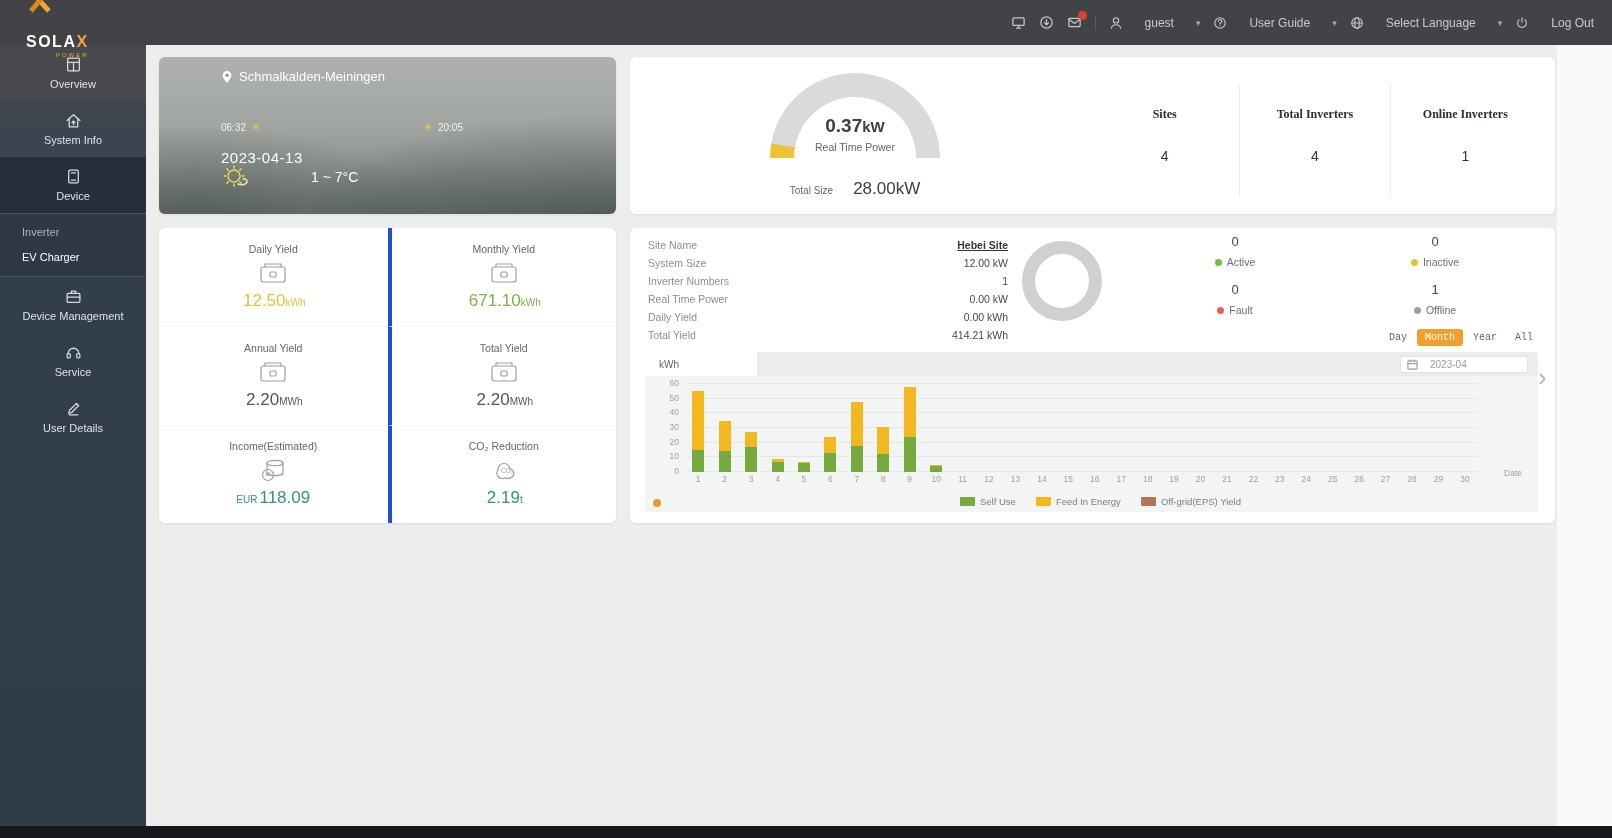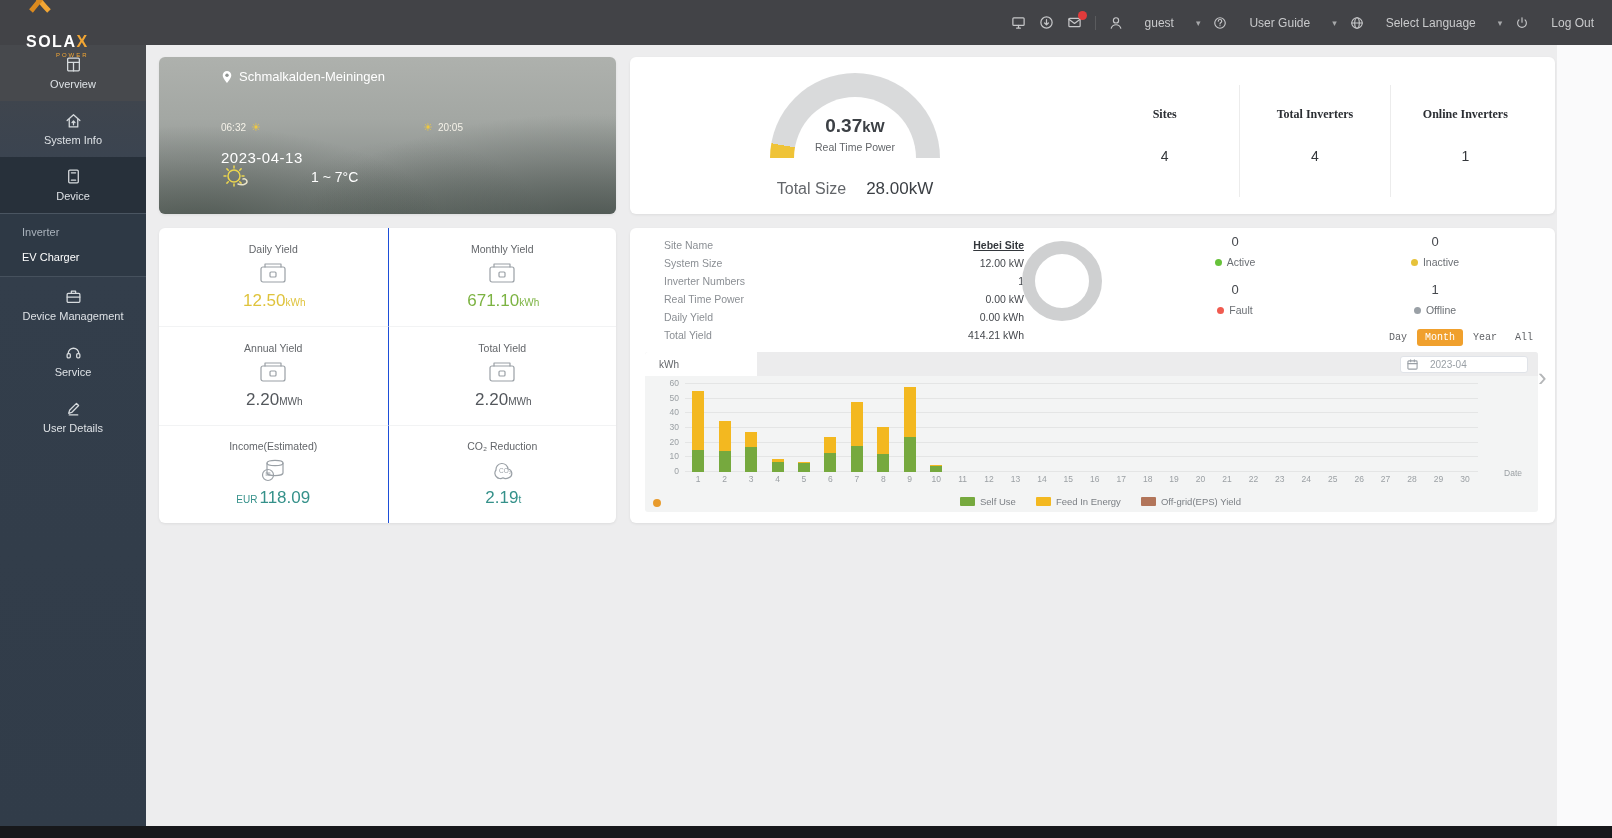--- a/index.html
+++ b/index.html
@@ -63,43 +63,43 @@
   .gaugecard { left:630px; top:57px; width:925px; height:157px; }
   .gauge-wrap { position:absolute; left:140px; top:16px; width:170px; height:85px; overflow:hidden; }
   .gauge-arc { position:absolute; left:0; top:0; width:170px; height:170px; border-radius:50%;
     background:conic-gradient(from 270deg,#efc337 0deg 10deg,#d9dadb 10deg 180deg,transparent 180deg 360deg); }
   .gauge-arc::after { content:""; position:absolute; inset:24px; border-radius:50%; background:#fff; }
   .gauge-value { position:absolute; left:140px; top:58px; width:170px; text-align:center;
     font-size:19px; color:#3c4045; font-weight:bold; }
   .gauge-value .u { font-size:15px; font-weight:bold; }
   .gauge-label { position:absolute; left:140px; top:84px; width:170px; text-align:center; font-size:10.5px; color:#63666a; }
   .gauge-total { position:absolute; left:100px; top:122px; width:250px; text-align:center; }
-  .gauge-total .tl { font-size:16px; color:#63666a; margin-right:20px; }
+  .gauge-total .tl { font-size:10px; color:#63666a; margin-right:20px; }
   .gauge-total .tv { font-size:17px; color:#3c4045; }
   .stats-row { position:absolute; left:460px; top:28px; width:450px; height:112px; display:flex; }
   .stat-col { flex:1; text-align:center; }
   .stat-col.mid { border-left:1px solid #ececec; border-right:1px solid #ececec; }
   .stat-label { margin-top:22px; font-size:12px; font-weight:bold; color:#2b2e33;font-family:Liberation Serif, serif; }
   .stat-value { margin-top:26px; font-size:14px; color:#33363a; }
 
   
   .yieldcard { left:159px; top:228px; width:457px; height:295px;
     display:grid; grid-template-columns:1fr 1fr; grid-template-rows:1fr 1fr 1fr; }
   .ycell { display:flex; flex-direction:column; align-items:center; justify-content:center; gap:5px; }
-  .ycell.bl { border-left:1px solid #1d4ed8;text-align:right; }
+  .ycell.bl { border-left:4px solid #1d4ed8;text-align:right; }
   .ycell.bt { border-top:1px solid #f2f3f4; }
   .y-label { font-size:10.5px; color:#63666a; }
   .y-ic { width:34px; height:26px; }
   .y-val { font-size:17px; }
   .y-val .pre { font-size:10px; margin-right:2px; }
   .y-val .u { font-size:10px; }
 
   
   .sitecard { left:630px; top:228px; width:925px; height:295px; }
-  .fields { position:absolute; left:18px; top:8px; width:360px;margin-left:16px; }
+  .fields { position:absolute; left:18px; top:8px; width:360px; }
   .f-line { display:flex; justify-content:space-between; height:18px; align-items:center; }
   .f-label { font-size:10.5px; color:#8b8f94; }
   .f-value { font-size:10.5px; color:#45484d; }
   .f-value.link { text-decoration:underline; color:#33373c; font-weight:bold; cursor:pointer; }
   .donut { position:absolute; left:392px; top:13px; width:80px; height:80px; border-radius:50%;
     border:13px solid #cfd0d1; }
   .status-grid { position:absolute; left:505px; top:6px; width:400px; display:grid;
     grid-template-columns:1fr 1fr; row-gap:14px; }
   .s-tile { text-align:center; }
   .s-val { font-size:13px; color:#45484d; margin-bottom:7px; }

